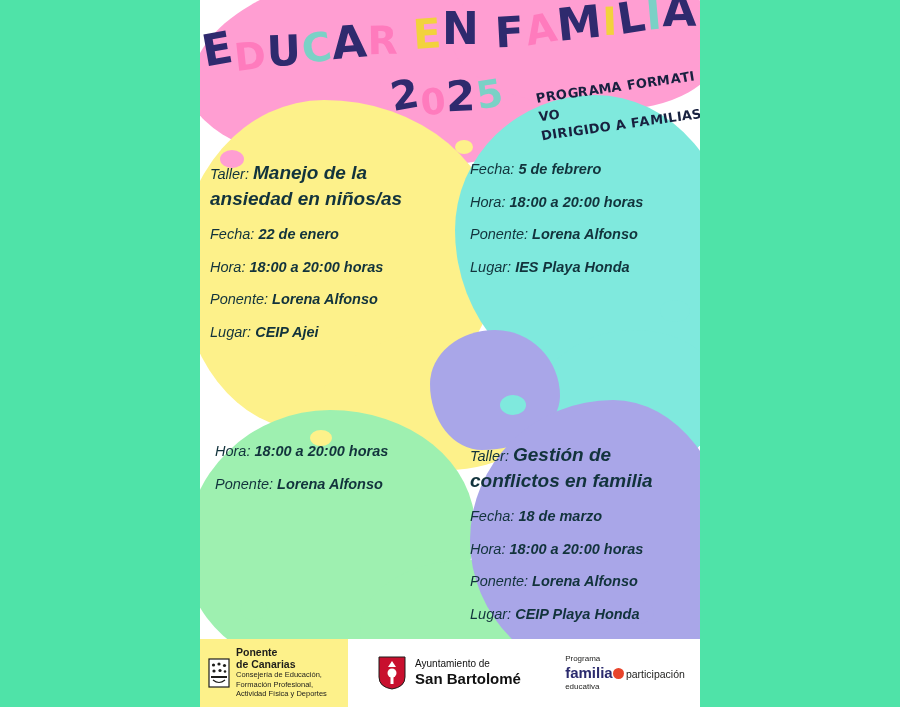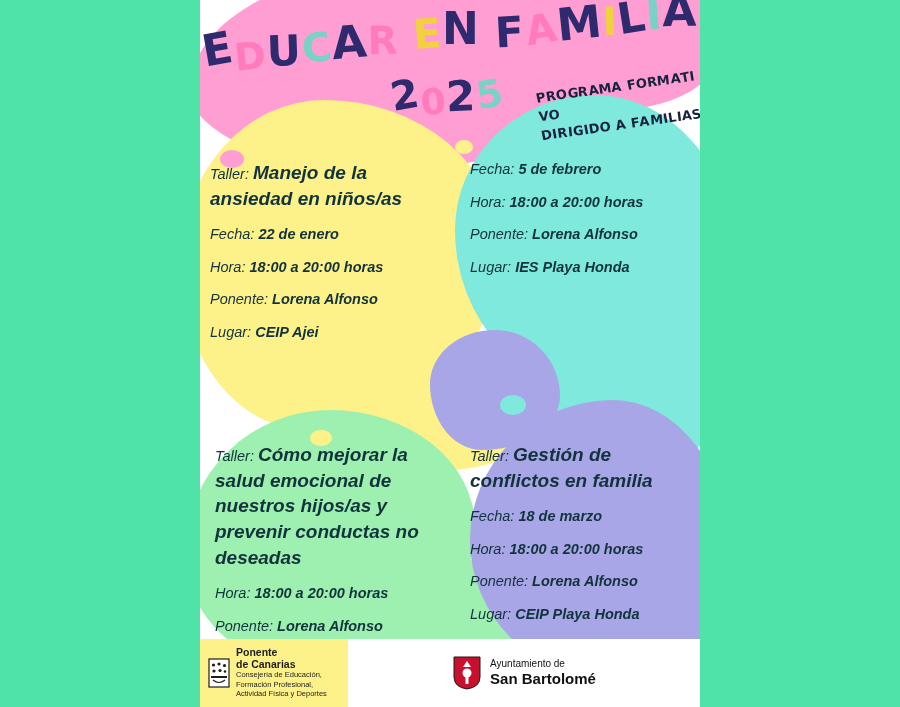--- a/index.html
+++ b/index.html
@@ -281,24 +281,20 @@
       <span class="wlabel">Ponente:</span>
       <span class="wval">Lorena Alfonso</span>
     </div>
     <div class="wline">
       <span class="wlabel">Lugar:</span>
       <span class="wval">IES Playa Honda</span>
     </div>
   </div>
 
   <div class="workshop" id="w3">
-    <div class="wline wtitle-line">
-      <span class="wlabel">Taller:</span>
-      <span class="wval">Cómo mejorar la salud emocional de nuestros hijos/as y prevenir conductas no deseadas</span>
-    </div>
     <div class="wline">
       <span class="wlabel">Hora:</span>
       <span class="wval">18:00 a 20:00 horas</span>
     </div>
     <div class="wline">
       <span class="wlabel">Ponente:</span>
       <span class="wval">Lorena Alfonso</span>
     </div>
   </div>
 
@@ -353,15 +349,25 @@
         <path d="M15 6 l4 6 h-8 z" fill="#ffffff"></path>
         <circle cx="15" cy="18" r="4.5" fill="#ffffff"></circle>
         <rect x="13.5" y="22" width="3" height="7" fill="#ffffff"></rect>
       </svg>
       <div class="ayto-text">
         <span>Ayuntamiento de</span>
         <span class="b">San Bartolomé</span>
       </div>
     </div>
 
+    <div id="footer-right">
+      <div class="prog-text">
+        <div>Programa</div>
+        <div>
+          <span class="fam">familia</span><span class="prog-dot"></span>
+          <span class="part">participación</span>
+        </div>
+        <div>educativa</div>
+      </div>
+    </div>
   </div>
 
 </div>
 
 </body></html>

